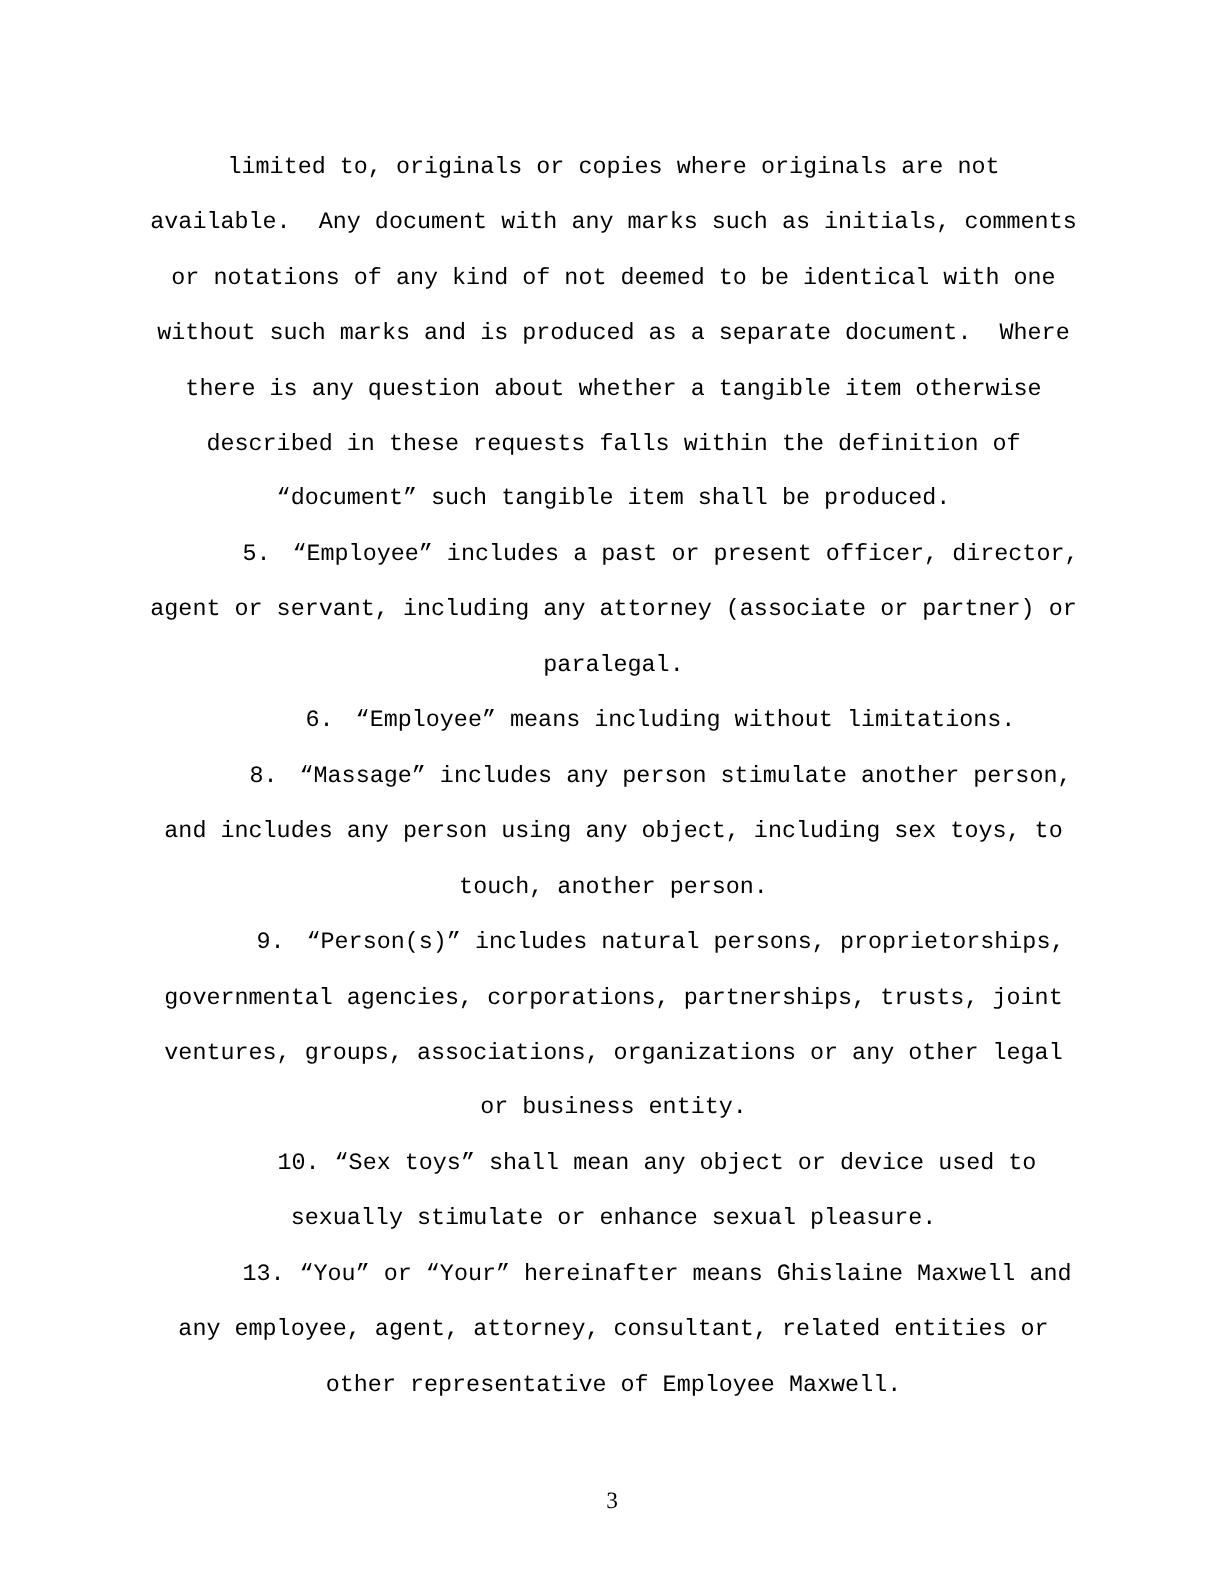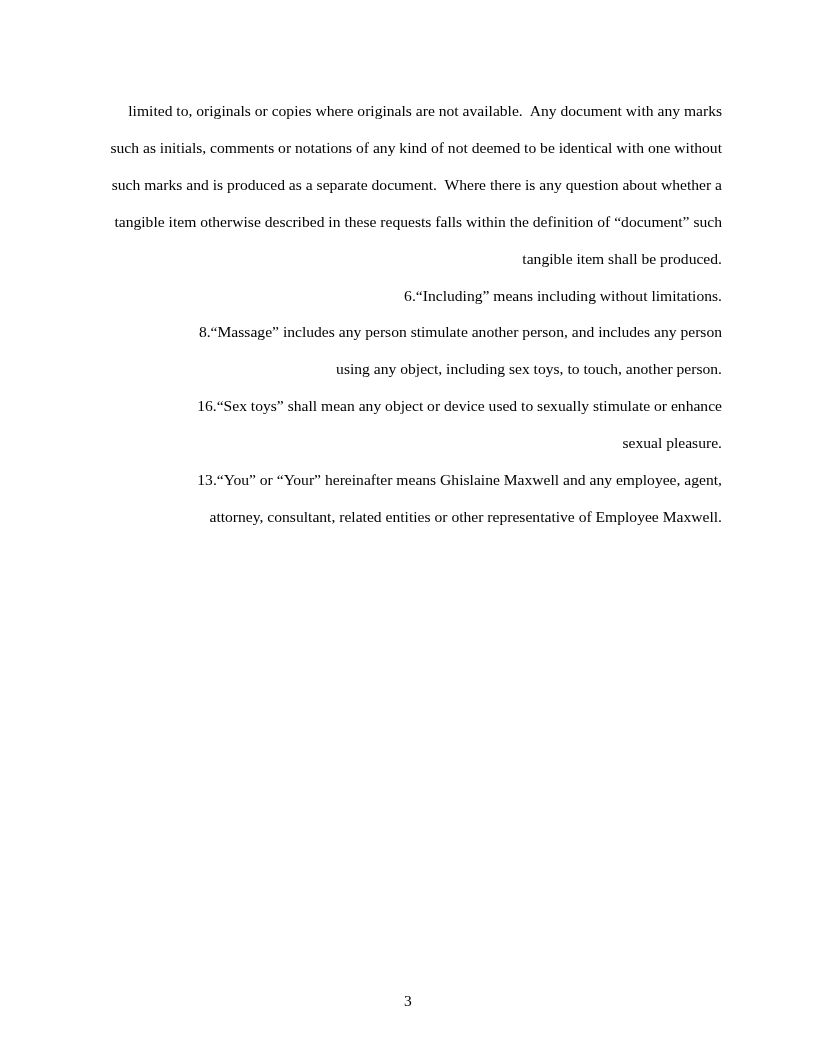--- a/index.html
+++ b/index.html
@@ -19,21 +19,22 @@
       position: absolute;
       left: 96px;
       top: 93px;
       width: 626px;
       font-size: 15.6px;
       line-height: 36.9px;
     }
     .para {
       margin: 0;
       padding: 0;
-      text-align: right;
+      text-align: center;
+      font-family: Liberation Mono, monospace;
     }
     .para .num {
       display: inline-block;
       margin-left: 48px;
       width: 48px;
     }
     .page-number {
       position: absolute;
       left: 0;
       width: 816px;
@@ -43,33 +44,39 @@
     }
   </style>
 </head>
 <body>
 
 <div class="page">
   <p class="para">
     <span>limited to, originals or copies where originals are not available.&nbsp; Any document with any marks such as initials, comments or notations of any kind of not deemed to be identical with one without such marks and is produced as a separate document.&nbsp; Where there is any question about whether a tangible item otherwise described in these requests falls within the definition of “document” such tangible item shall be produced.</span>
   </p>
 
+  <p class="para">
+    <span class="num">5.</span><span>“Employee” includes a past or present officer, director, agent or servant, including any attorney (associate or partner) or paralegal.</span>
+  </p>
 
   <p class="para">
-    <span class="num">6.</span><span>“Including” means including without limitations.</span>
+    <span class="num">6.</span><span>“Employee” means including without limitations.</span>
   </p>
 
 
   <p class="para">
     <span class="num">8.</span><span>“Massage” includes any person stimulate another person, and includes any person using any object, including sex toys, to touch, another person.</span>
   </p>
 
+  <p class="para">
+    <span class="num">9.</span><span>“Person(s)” includes natural persons, proprietorships, governmental agencies, corporations, partnerships, trusts, joint ventures, groups, associations, organizations or any other legal or business entity.</span>
+  </p>
 
   <p class="para">
-    <span class="num">16.</span><span>“Sex toys” shall mean any object or device used to sexually stimulate or enhance sexual pleasure.</span>
+    <span class="num">10.</span><span>“Sex toys” shall mean any object or device used to sexually stimulate or enhance sexual pleasure.</span>
   </p>
 
   <p class="para">
     <span class="num">13.</span><span>“You” or “Your” hereinafter means Ghislaine Maxwell and any employee, agent, attorney, consultant, related entities or other representative of Employee Maxwell.</span>
   </p>
 </div>
 
 <div class="page-number">3</div>
 
 </body></html>

